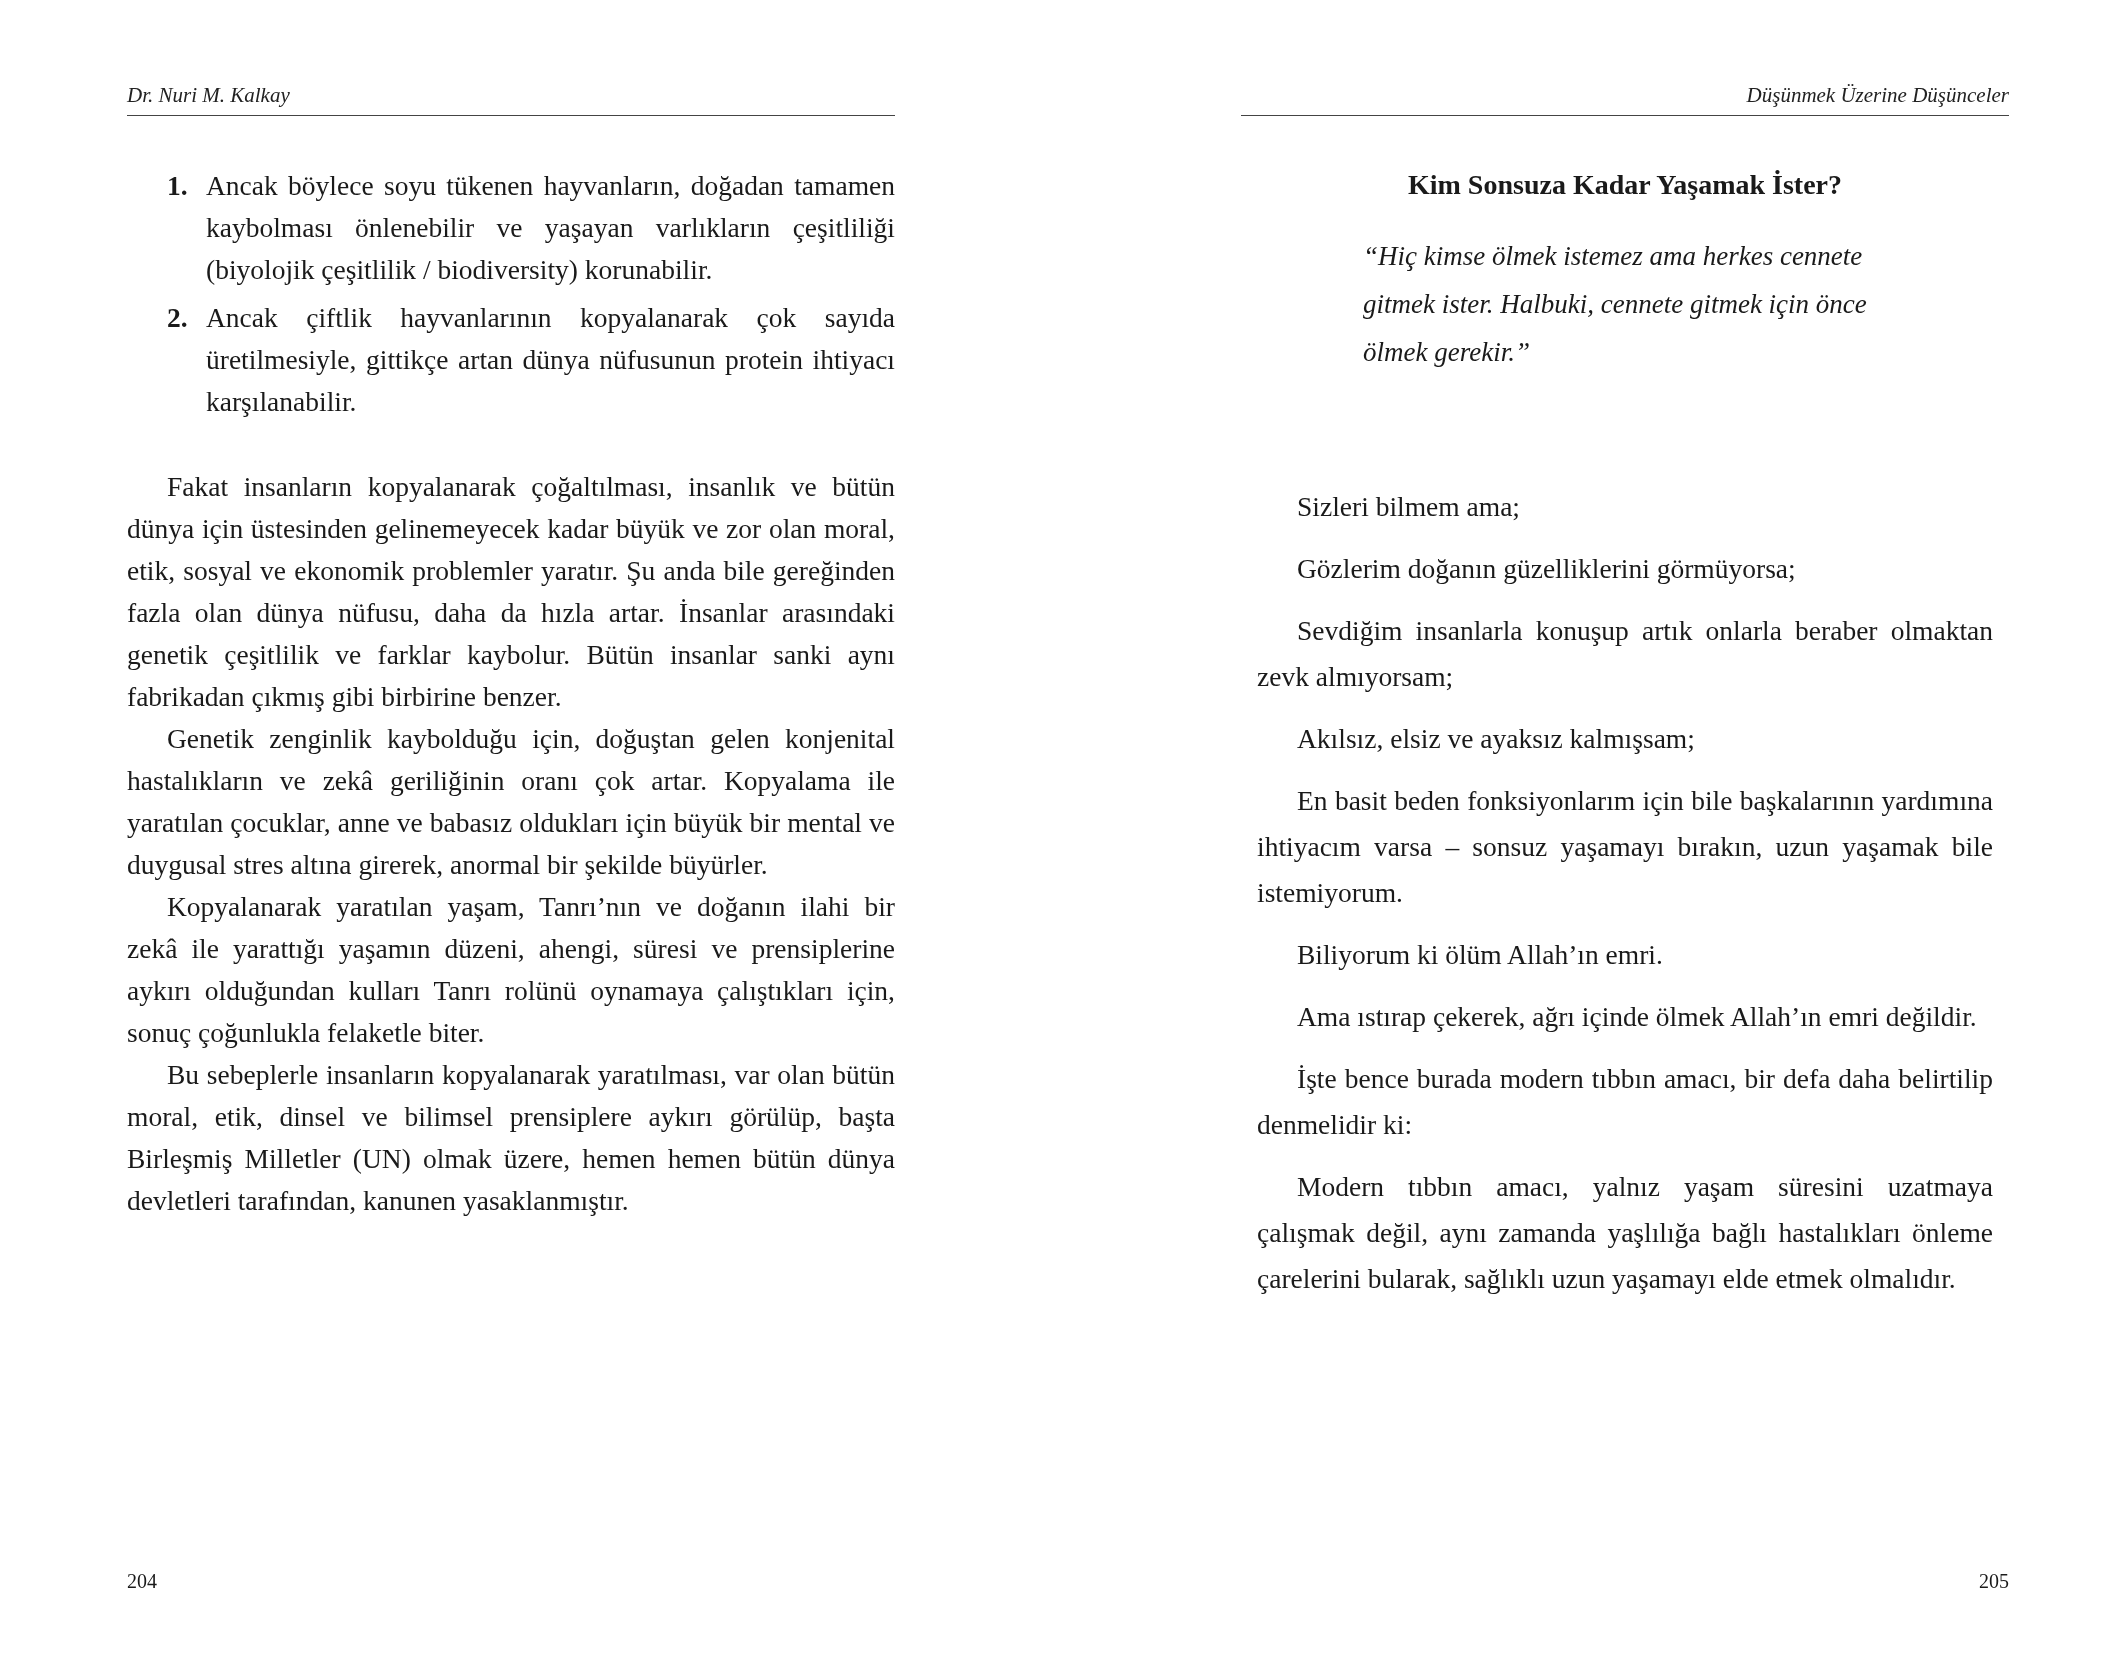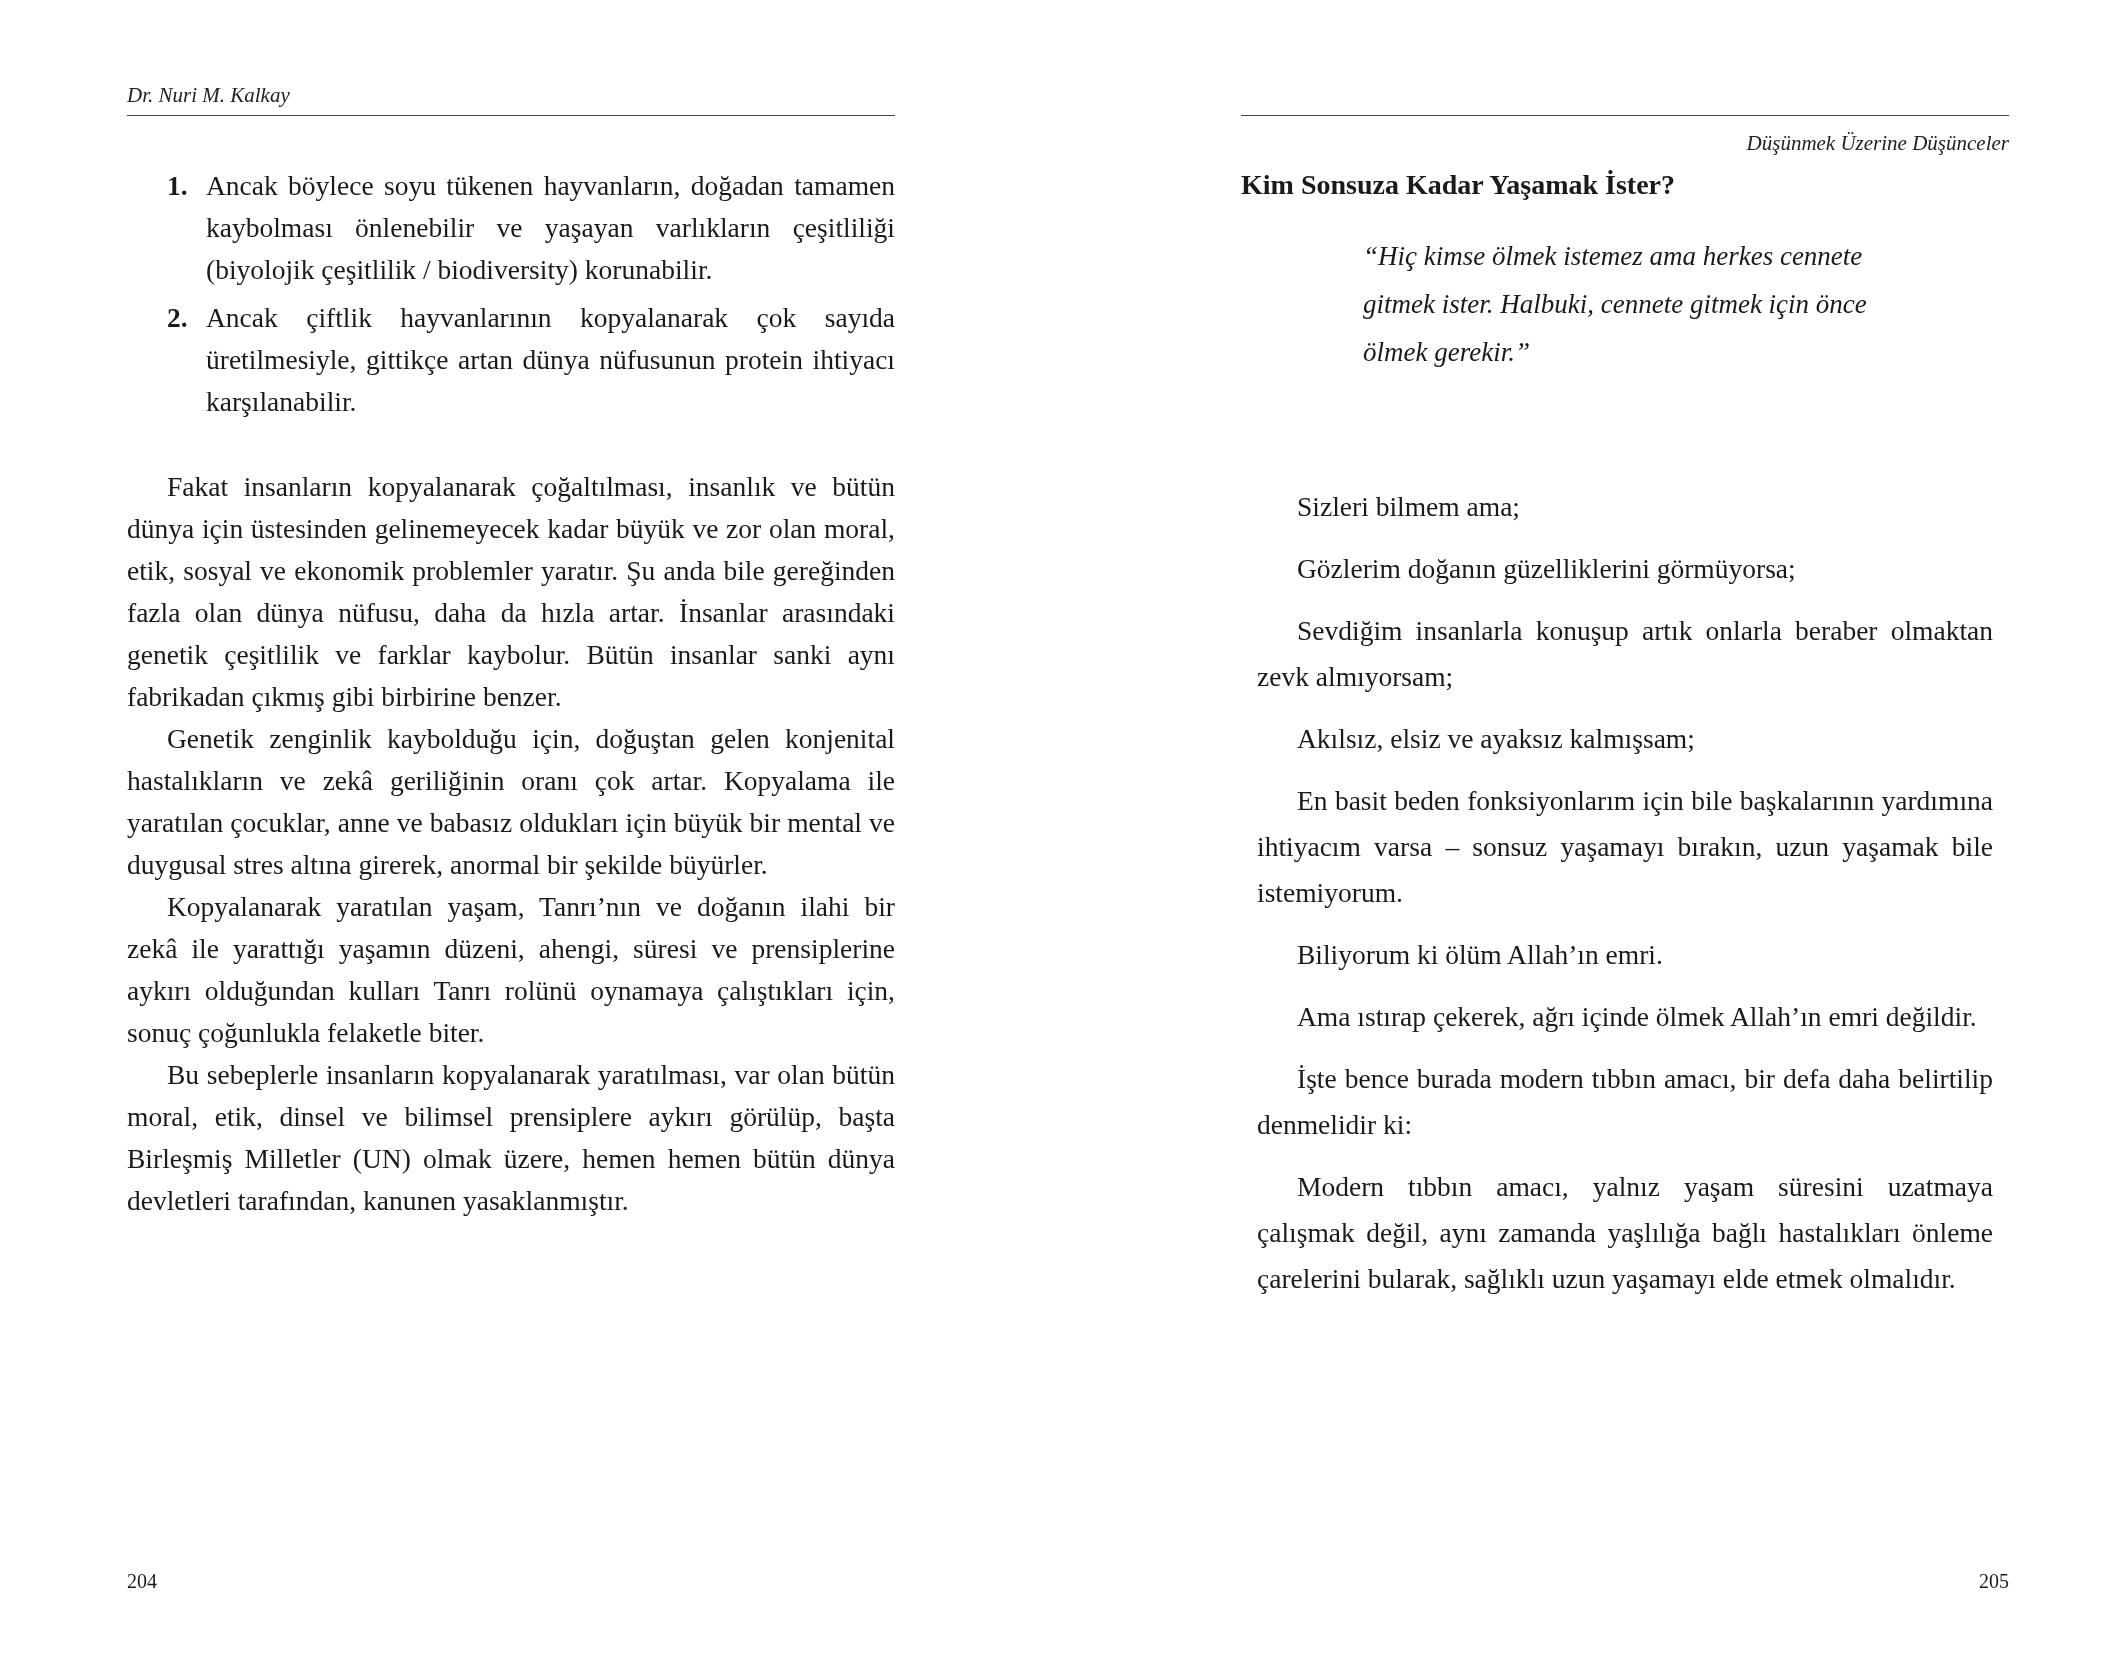--- a/index.html
+++ b/index.html
@@ -5,34 +5,34 @@
   html, body { margin:0; padding:0; background:#ffffff; }
   body { width:2126px; height:1654px; position:relative; overflow:hidden; color:#1a1a1a;
          font-family:"Liberation Serif","DejaVu Serif",serif; }
   .page { position:absolute; top:0; height:1654px; }
   #left-page { left:0; width:1063px; }
   #right-page { left:1063px; width:1063px; }
   .running-head { position:absolute; top:82px; font-style:italic; font-size:21px; line-height:26px; color:#222; }
   .rule { position:absolute; top:115px; height:0; border-top:1.5px solid #444; }
   #left-page .running-head { left:127px; }
   #left-page .rule { left:127px; width:768px; }
-  #right-page .running-head { right:117px; text-align:right;margin-top:48px; }
+  #right-page .running-head { right:117px; text-align:right; }
   #right-page .rule { left:178px; width:768px; }
   .folio { position:absolute; top:1569px; font-size:20px; line-height:24px; }
   #left-page .folio { left:127px; }
   #right-page .folio { right:117px; }
 
   .text { font-size:27.5px; line-height:42px; text-align:justify; }
   .list { position:absolute; top:165px; left:127px; width:768px; margin:0; padding:0; list-style:none; }
   .list li { position:relative; padding-left:79px; margin-bottom:6px; }
   .list .num { position:absolute; left:40px; top:0; font-weight:bold; }
   .paras { position:absolute; top:466px; left:127px; width:768px; }
   .paras p { margin:0; text-indent:40px; }
 
-  .title { position:absolute; top:165px; left:178px; width:768px; text-align:left; font-weight:bold; font-size:28px; line-height:40px; }
+  .title { position:absolute; top:165px; left:178px; width:768px; text-align:center; font-weight:bold; font-size:28px; line-height:40px; }
   .epigraph { position:absolute; top:232px; left:300px; width:525px; font-style:italic; font-size:27px; line-height:48px; }
   .rparas { position:absolute; top:468px; left:178px; width:768px; }
   .rparas p { margin:16px; text-indent:40px; font-size:27.5px; line-height:46px; text-align:justify; }
 </style>
 </head>
 <body>
 
 <div class="page" id="left-page">
   <div class="running-head">Dr. Nuri M. Kalkay</div>
   <div class="rule"></div>

